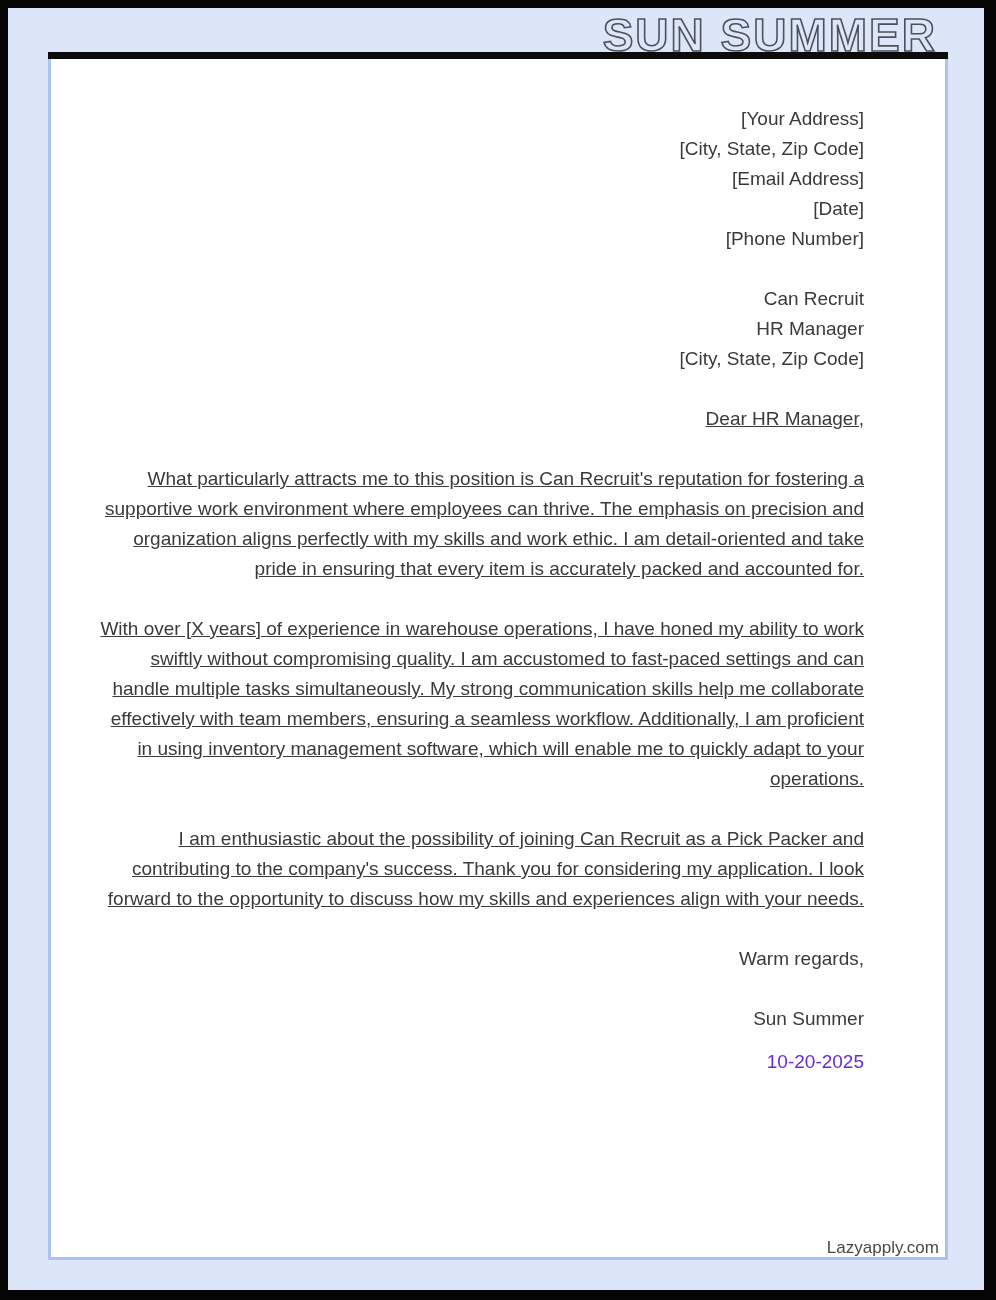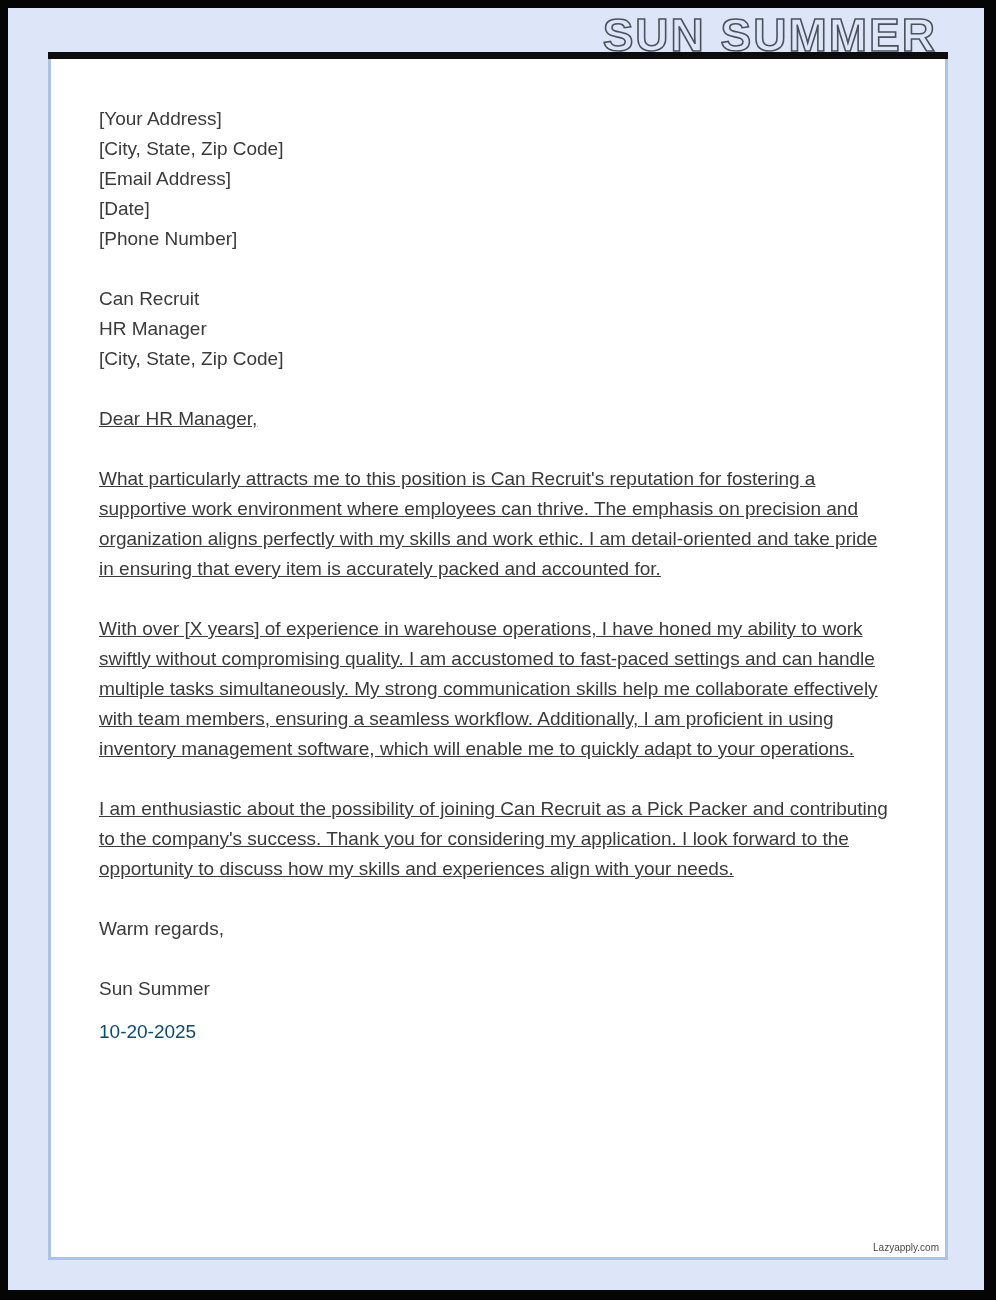--- a/index.html
+++ b/index.html
@@ -1,15 +1,15 @@
 <!DOCTYPE html>
 <html><head>
 <meta charset="utf-8">
 <style>
-  * { margin: 0; padding: 0; box-sizing: border-box; }
+  * { margin: 0; padding: 0; box-sizing: border-box; text-align: right; }
   html, body { width: 996px; height: 1300px; }
   body {
     font-family: "Liberation Sans", "DejaVu Sans", sans-serif;
     background: #050505;
     position: relative;
     overflow: hidden;
   }
   .frame {
     position: absolute;
     inset: 0;
@@ -43,41 +43,41 @@
   .top-bar {
     height: 7px;
     background: #0c0c0c;
   }
   .page {
     position: relative;
     background: #ffffff;
     border: 3px solid #a9c3ec;
     border-top: none;
     height: 1201px;
-    padding: 45px 54px 0 48px;
+    padding: 45px 81px 0 48px;
     overflow: hidden;
     font-size: 19px;
     line-height: 30px;
     color: #3a3a3a;
   }
   .block { margin-bottom: 30px; }
   .block div { min-height: 30px; }
   .paragraph { margin-bottom: 30px; text-decoration: underline; }
   .closing { margin-bottom: 30px; }
   .signature-name { margin-bottom: 13px; }
   .date-link {
-    color: #0c4a6e;
+    color: #6d28d9;
     cursor: pointer;
     text-decoration: none;
   }
   .watermark {
     position: absolute;
     right: 6px;
     bottom: 0px;
-    font-size: 10px;
+    font-size: 17px;
     line-height: 18px;
     color: #484848;
   }
 </style>
 </head>
 <body>
 
 <div class="frame">
   <div class="canvas">
 

